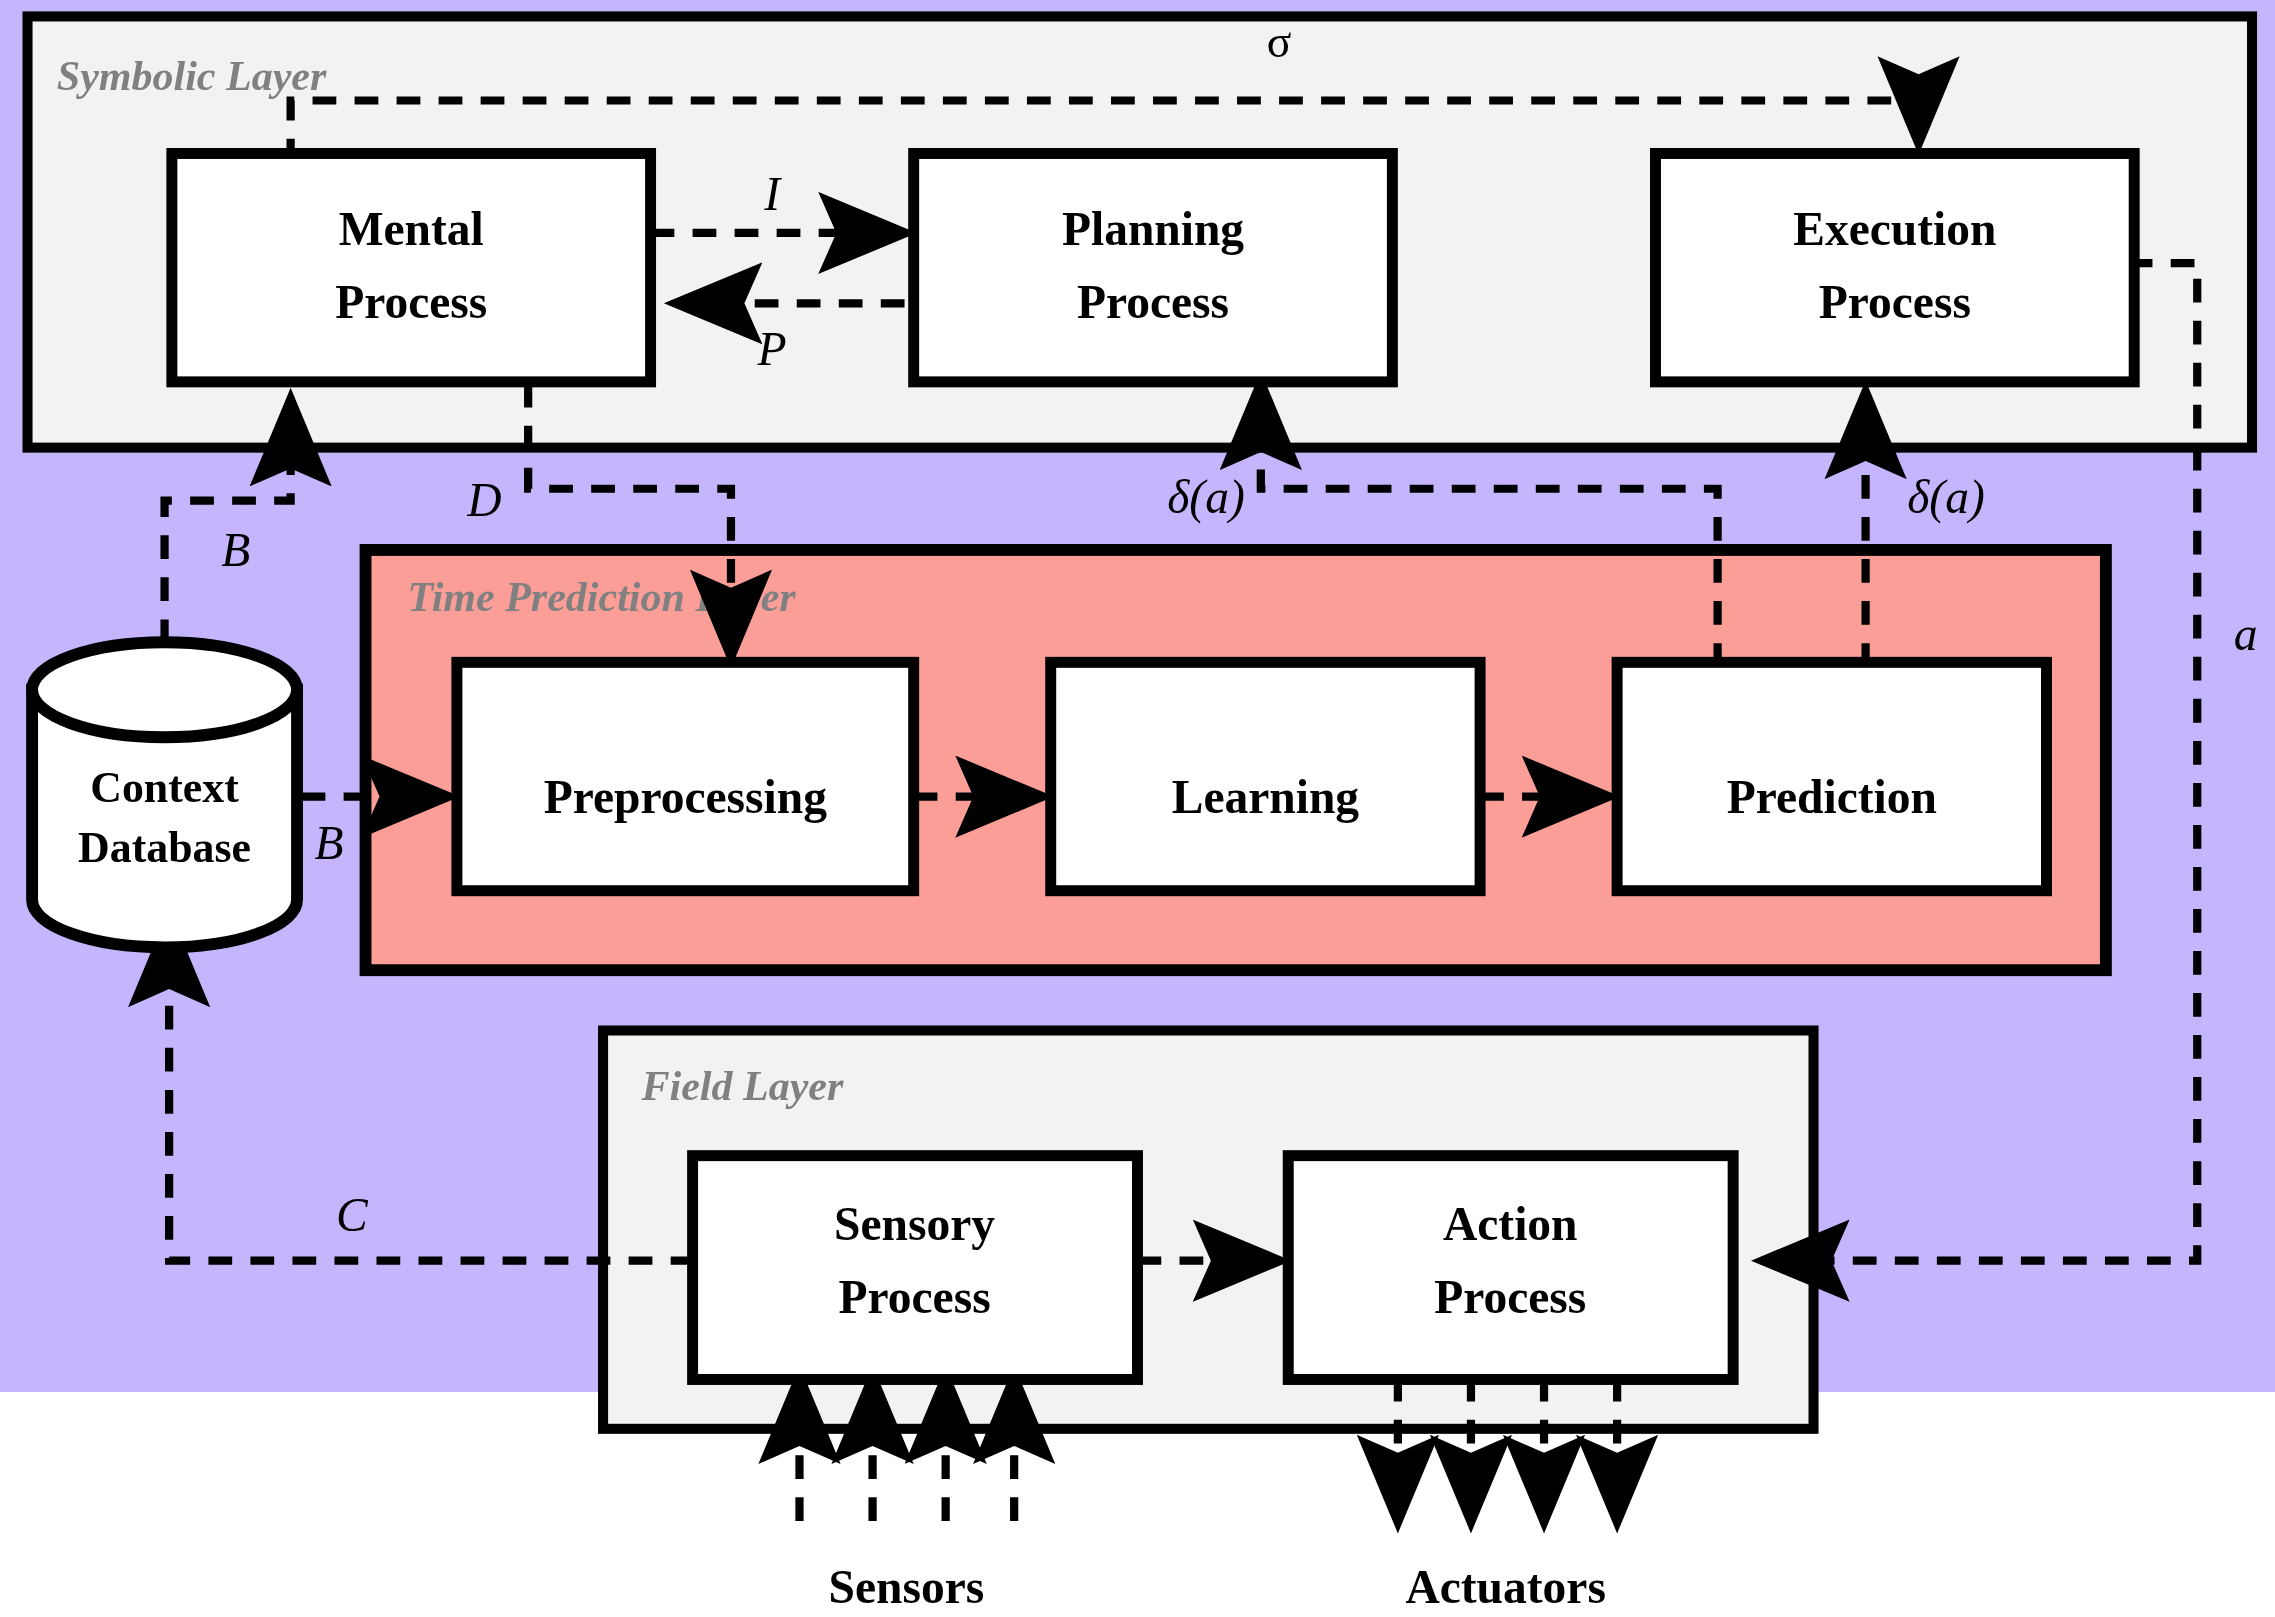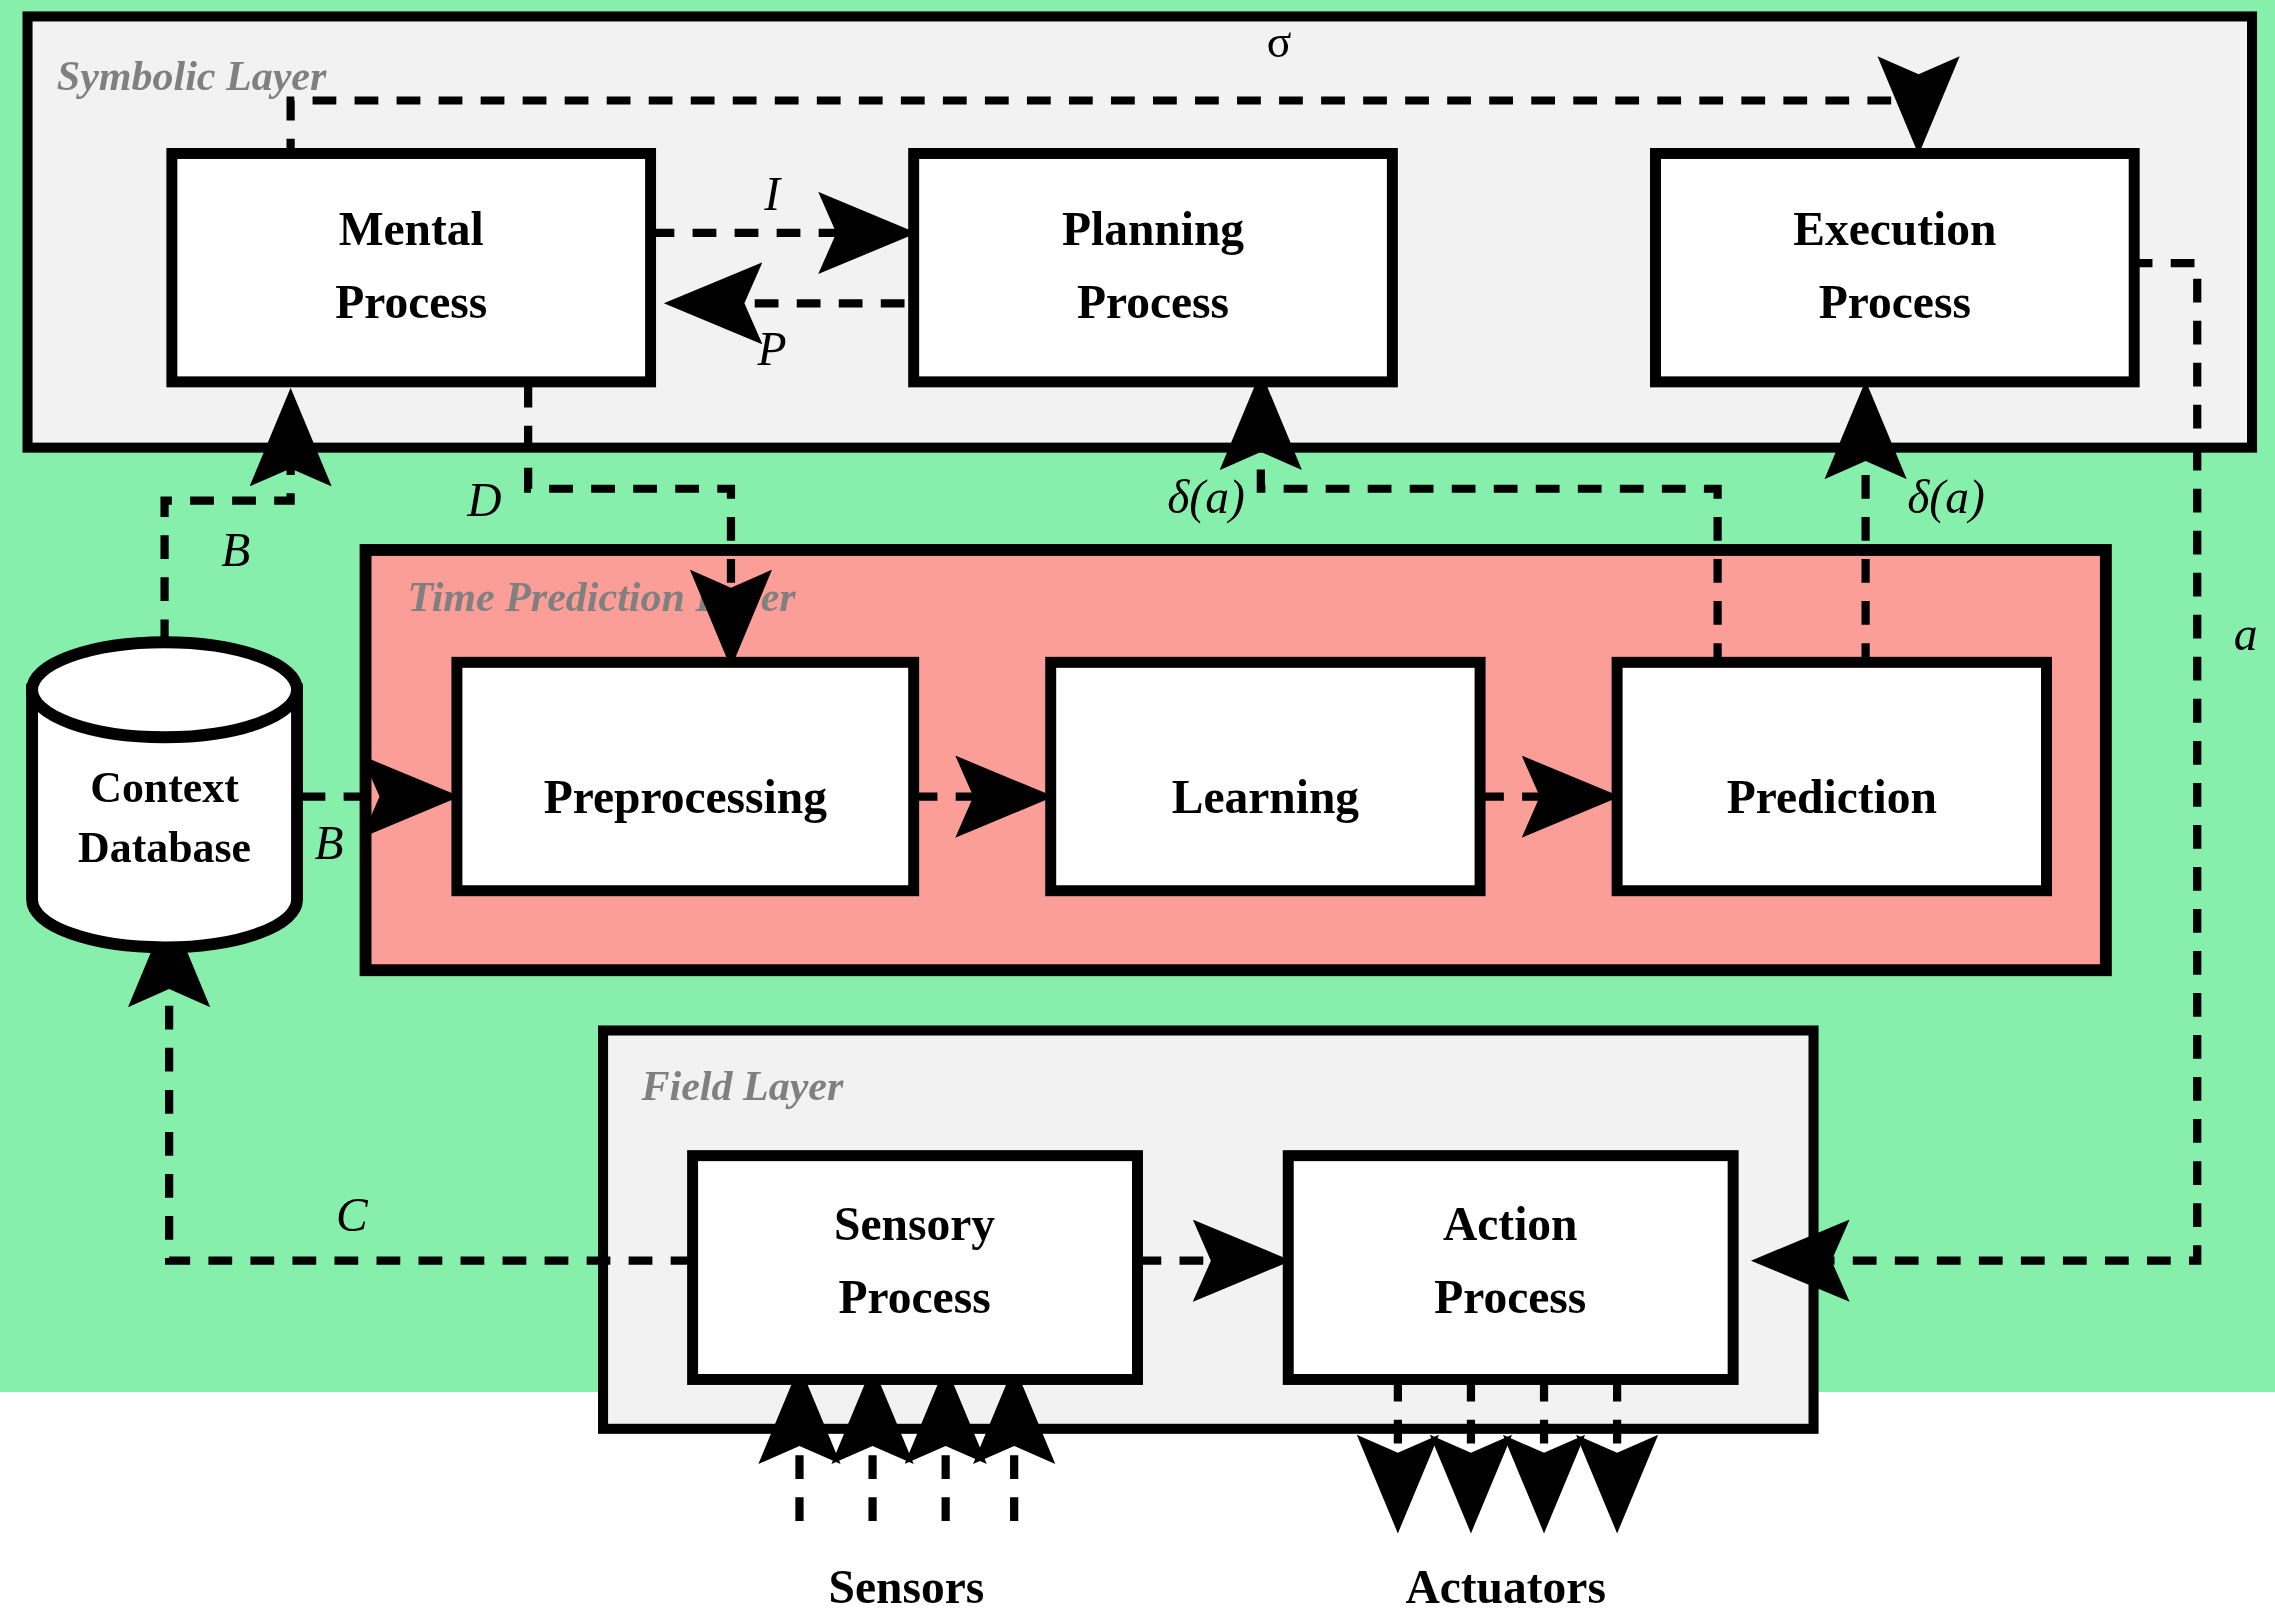--- a/index.html
+++ b/index.html
@@ -1,18 +1,18 @@
 <!DOCTYPE html>
 <html style="font-size:14.6px"><head>
 <meta charset="utf-8">
 <style>
   html,body{margin:0;padding:0;background:#ffffff;}
   body{width:2275px;height:1617px;overflow:hidden;
        font-family:"Liberation Serif","DejaVu Serif",serif;}
-  #stage{position:relative;width:2275px;height:1392px;background:#86efac;}
+  #stage{position:relative;width:2275px;height:1392px;background:#c4b5fd;}
   svg{position:absolute;left:0;top:0;width:2275px;height:1617px;}
   .layer-title{font-style:italic;font-weight:bold;fill:#808080;font-size:46px;
                font-family:"Liberation Serif","DejaVu Serif",serif;}
   .box-label{font-weight:bold;fill:#000;font-size:52px;text-anchor:middle;
              font-family:"Liberation Serif","DejaVu Serif",serif;}
   .edge-label{font-style:italic;fill:#000;font-size:52px;text-anchor:middle;
               font-family:"Liberation Serif","DejaVu Serif",serif;}
   .io-label{font-weight:bold;fill:#000;font-size:52px;text-anchor:middle;
             font-family:"Liberation Serif","DejaVu Serif",serif;}
   .sigma-label{fill:#000;font-size:50px;text-anchor:middle;

